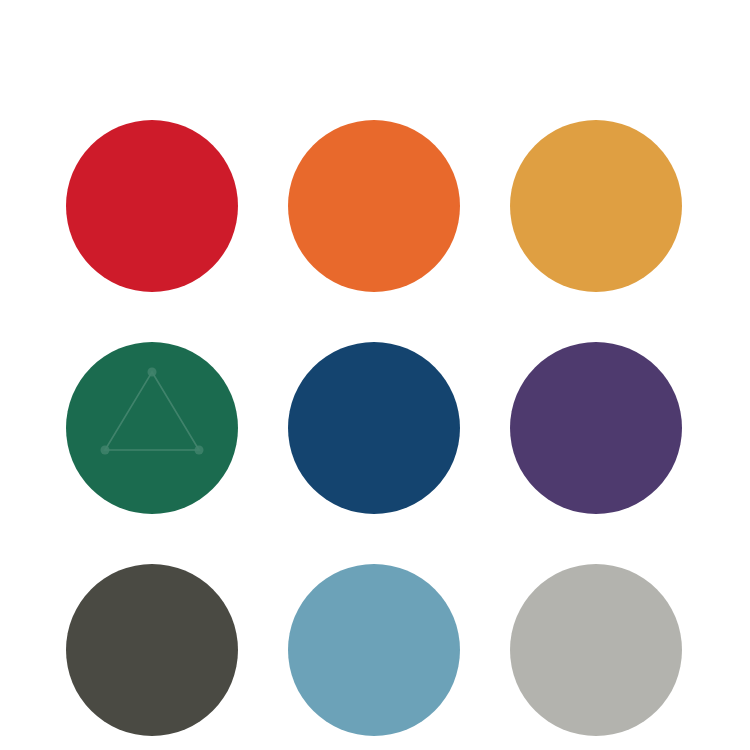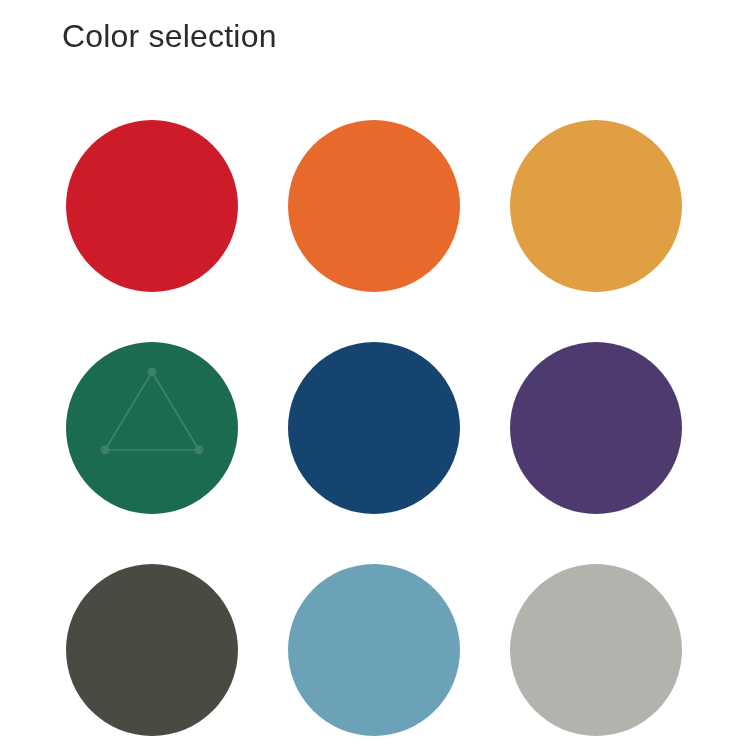--- a/index.html
+++ b/index.html
@@ -65,21 +65,20 @@
     height: 172px;
     pointer-events: none;
     opacity: 0.16;
   }
 </style>
 </head>
 <body>
 
 <div id="page">
 
-  <div id="page-title">Color selection</div>
 
   <div id="swatch-grid">
       <button class="swatch" type="button" aria-label="Red" style="background: rgb(206, 27, 42); width: 172px; height: 172px;"></button>
       <button class="swatch" type="button" aria-label="Orange" style="background: rgb(232, 105, 44); width: 172px; height: 172px;"></button>
       <button class="swatch" type="button" aria-label="Amber" style="background: rgb(223, 159, 66); width: 172px; height: 172px;"></button>
       <button class="swatch" type="button" aria-label="Green" style="background: rgb(27, 107, 79); width: 172px; height: 172px;">
         <svg class="swatch-mark" viewBox="0 0 172 172" width="172" height="172">
           <polygon points="86,30 133,108 39,108" fill="none" stroke="#ffffff" stroke-width="1.6"></polygon>
           <circle cx="86" cy="30" r="4.5" fill="#ffffff" opacity="0.85"></circle>
           <circle cx="133" cy="108" r="4.5" fill="#ffffff" opacity="0.85"></circle>

